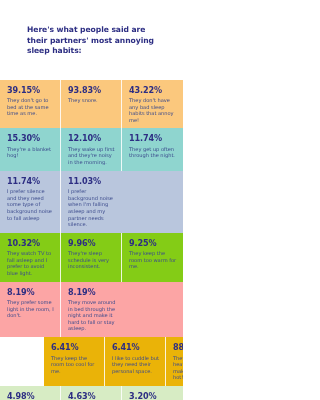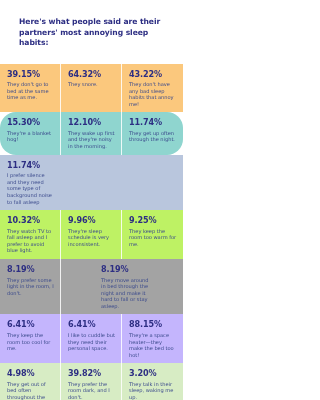--- a/index.html
+++ b/index.html
@@ -24,21 +24,21 @@
   .header {
     padding: 9px 11px 7px 11px;
     box-sizing: border-box;
   }
   .header-title {
     color: #2d2e83;
     font-size: 7.6px;
     line-height: 10.5px;
     font-weight: bold;
     letter-spacing: -0.05px;
-    margin: 8px;
+    margin: 16px;
   }
   .grid {
     display: flex;
     flex-direction: column;
     width: 183px;
   }
   .row {
     display: flex;
     flex-direction: row;
     width: 183px;
@@ -81,93 +81,97 @@
     <p class="header-title">Here's what people said are their partners' most annoying sleep habits:</p>
   </div>
 
   <div class="grid">
       <div class="row" style="background: rgb(251, 200, 125); min-height: 41px;">
         <div class="cell">
           <p class="pct">39.15%</p>
           <p class="desc">They don't go to bed at the same time as me.</p>
         </div>
         <div class="cell">
-          <p class="pct">64.32%</p>
+          <p class="pct">93.83%</p>
           <p class="desc">They snore.</p>
         </div>
         <div class="cell">
           <p class="pct">43.22%</p>
           <p class="desc">They don't have any bad sleep habits that annoy me!</p>
         </div>
       </div>
-      <div class="row" style="background: rgb(143, 213, 207); min-height: 37px; border-radius: 16px;">
+      <div class="row" style="background: rgb(143, 213, 207); min-height: 37px;">
         <div class="cell">
           <p class="pct">15.30%</p>
           <p class="desc">They're a blanket hog!</p>
         </div>
         <div class="cell">
           <p class="pct">12.10%</p>
           <p class="desc">They wake up first and they're noisy in the morning.</p>
         </div>
         <div class="cell">
           <p class="pct">11.74%</p>
           <p class="desc">They get up often through the night.</p>
         </div>
       </div>
       <div class="row" style="background: rgb(185, 198, 221); min-height: 40px;">
         <div class="cell">
           <p class="pct">11.74%</p>
           <p class="desc">I prefer silence and they need some type of background noise to fall asleep</p>
         </div>
+        <div class="cell">
+          <p class="pct">11.03%</p>
+          <p class="desc">I prefer background noise when I'm falling asleep and my partner needs silence.</p>
+        </div>
       </div>
-      <div class="row" style="background: #bef264; min-height: 37px;">
+      <div class="row" style="background: #84cc16; min-height: 37px;">
         <div class="cell">
           <p class="pct">10.32%</p>
           <p class="desc">They watch TV to fall asleep and I prefer to avoid blue light.</p>
         </div>
         <div class="cell">
           <p class="pct">9.96%</p>
           <p class="desc">They're sleep schedule is very inconsistent.</p>
         </div>
         <div class="cell">
           <p class="pct">9.25%</p>
           <p class="desc">They keep the room too warm for me.</p>
         </div>
       </div>
-      <div class="row" style="background: #a3a3a3; min-height: 39px; gap: 33px;">
+      <div class="row" style="background: #fca5a5; min-height: 39px;">
         <div class="cell">
           <p class="pct">8.19%</p>
           <p class="desc">They prefer some light in the room, I don't.</p>
         </div>
         <div class="cell">
           <p class="pct">8.19%</p>
           <p class="desc">They move around in bed through the night and make it hard to fall or stay asleep.</p>
         </div>
       </div>
-      <div class="row" style="background: #c4b5fd; min-height: 36px;">
+      <div class="row" style="background: #eab308; min-height: 36px; margin-left: 44px;">
         <div class="cell">
           <p class="pct">6.41%</p>
           <p class="desc">They keep the room too cool for me.</p>
         </div>
         <div class="cell">
           <p class="pct">6.41%</p>
           <p class="desc">I like to cuddle but they need their personal space.</p>
         </div>
         <div class="cell">
           <p class="pct">88.15%</p>
           <p class="desc">They're a space heater—they make the bed too hot!</p>
         </div>
       </div>
       <div class="row" style="background: rgb(215, 236, 196); min-height: 39px;">
         <div class="cell">
           <p class="pct">4.98%</p>
           <p class="desc">They get out of bed often throughout the night, waking me up.</p>
         </div>
         <div class="cell">
-          <p class="pct">39.82%</p>
+          <p class="pct">4.63%</p>
           <p class="desc">They prefer the room dark, and I don't.</p>
         </div>
         <div class="cell">
           <p class="pct">3.20%</p>
           <p class="desc">They talk in their sleep, waking me up.</p>
         </div>
       </div>
     </div>
 
 </div>

